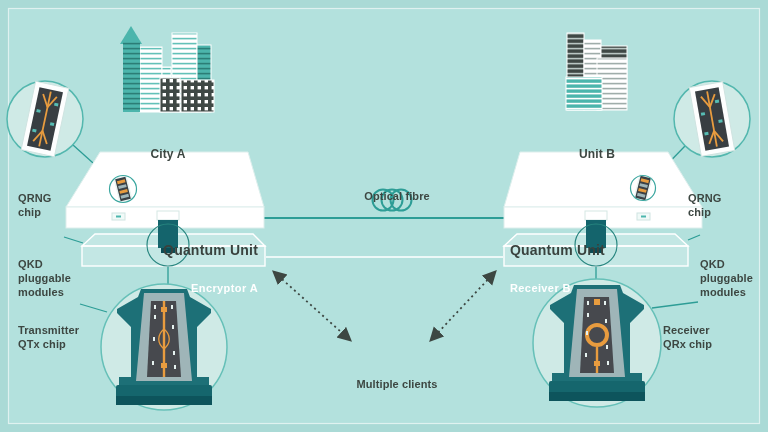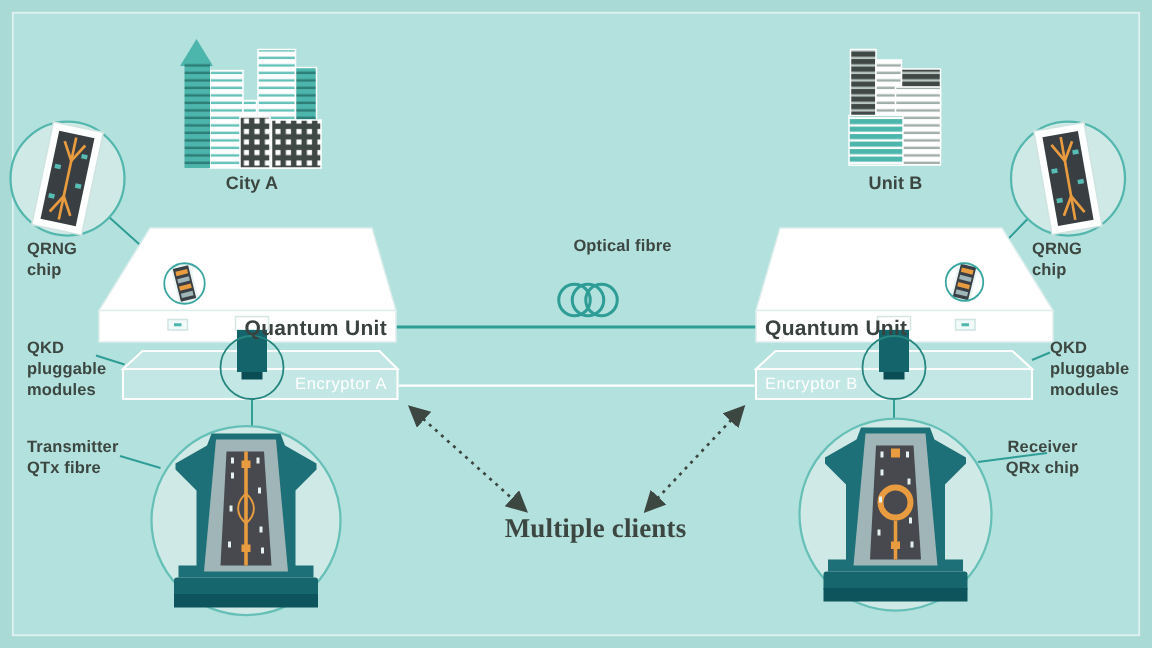--- a/index.html
+++ b/index.html
@@ -4,28 +4,28 @@
 <style>
   html,body{margin:0;padding:0;}
   .canvas{
     position:relative; width:768px; height:432px; overflow:hidden;
     background:#b3e1dd;
     font-family:"Liberation Sans", sans-serif;
   }
   .scene{position:absolute; left:0; top:0;}
   .lbl{
     position:absolute; color:#3d4742; font-size:11px; font-weight:600;
-    line-height:14px; letter-spacing:.1px;
+    line-height:14px; letter-spacing:.1px;margin-top:32px;
   }
   .lbl.center{text-align:center;}
   .lbl.right{text-align:right;}
-  .lbl.white{color:#ffffff; font-weight:400; letter-spacing:.4px;}
+  .lbl.white{color:#ffffff; font-weight:700; letter-spacing:.4px;}
   .unit-label{font-size:14px; font-weight:700; color:#39423e; letter-spacing:.2px;}
   .city-label{font-size:12px; font-weight:700;}
-  .clients-label{font-size:18px; font-weight:700;font-family:Liberation Serif, serif;}
+  .clients-label{font-size:11px; font-weight:700;}
 </style>
 </head>
 <body>
 
 <div class="canvas">
 
 <svg class="scene" width="768" height="432" viewBox="0 0 768 432">
   <defs>
     <pattern id="str-teal-on-white" patternUnits="userSpaceOnUse" width="6" height="5">
       <rect width="6" height="5" fill="#ffffff"></rect>
@@ -256,28 +256,28 @@
 
 <div class="lbl city-label center" style="left:130px; top:115px; width:76px;">City A</div>
 <div class="lbl city-label center" style="left:559px; top:115px; width:76px;">Unit B</div>
 
 <div class="lbl" style="left:18px; top:159px; width:46px;">QRNG chip</div>
 <div class="lbl" style="left:688px; top:159px; width:50px;">QRNG chip</div>
 
 <div class="lbl" style="left:18px; top:225px; width:70px;">QKD pluggable modules</div>
 <div class="lbl" style="left:700px; top:225px; width:66px;">QKD pluggable modules</div>
 
-<div class="lbl" style="left:18px; top:291px; width:80px;">Transmitter QTx fibre</div>
-<div class="lbl" style="left:663px; top:291px; width:64px;text-align:center;">Receiver QRx chip</div>
+<div class="lbl" style="left:18px; top:291px; width:80px;">Transmitter QTx chip</div>
+<div class="lbl" style="left:663px; top:291px; width:64px;">Receiver QRx chip</div>
 
 <div class="lbl unit-label right" style="left:150px; top:211px; width:108px;">Quantum Unit</div>
 <div class="lbl unit-label" style="left:510px; top:211px; width:108px;">Quantum Unit</div>
 
 <div class="lbl white right" style="left:150px; top:249px; width:108px;">Encryptor A</div>
-<div class="lbl white" style="left:510px; top:249px; width:108px;">Encryptor B</div>
-
-<div class="lbl center" style="left:345px; top:158px; width:140px; line-height:13px;">
+<div class="lbl white" style="left:510px; top:249px; width:108px;">Receiver B</div>
+
+<div class="lbl center" style="left:327px; top:158px; width:140px; line-height:13px;">
   <div>Optical fibre</div>
 </div>
 
 <div class="lbl clients-label center" style="left:317px; top:345px; width:160px;">Multiple clients</div>
 
 </div>
 
 </body></html>

